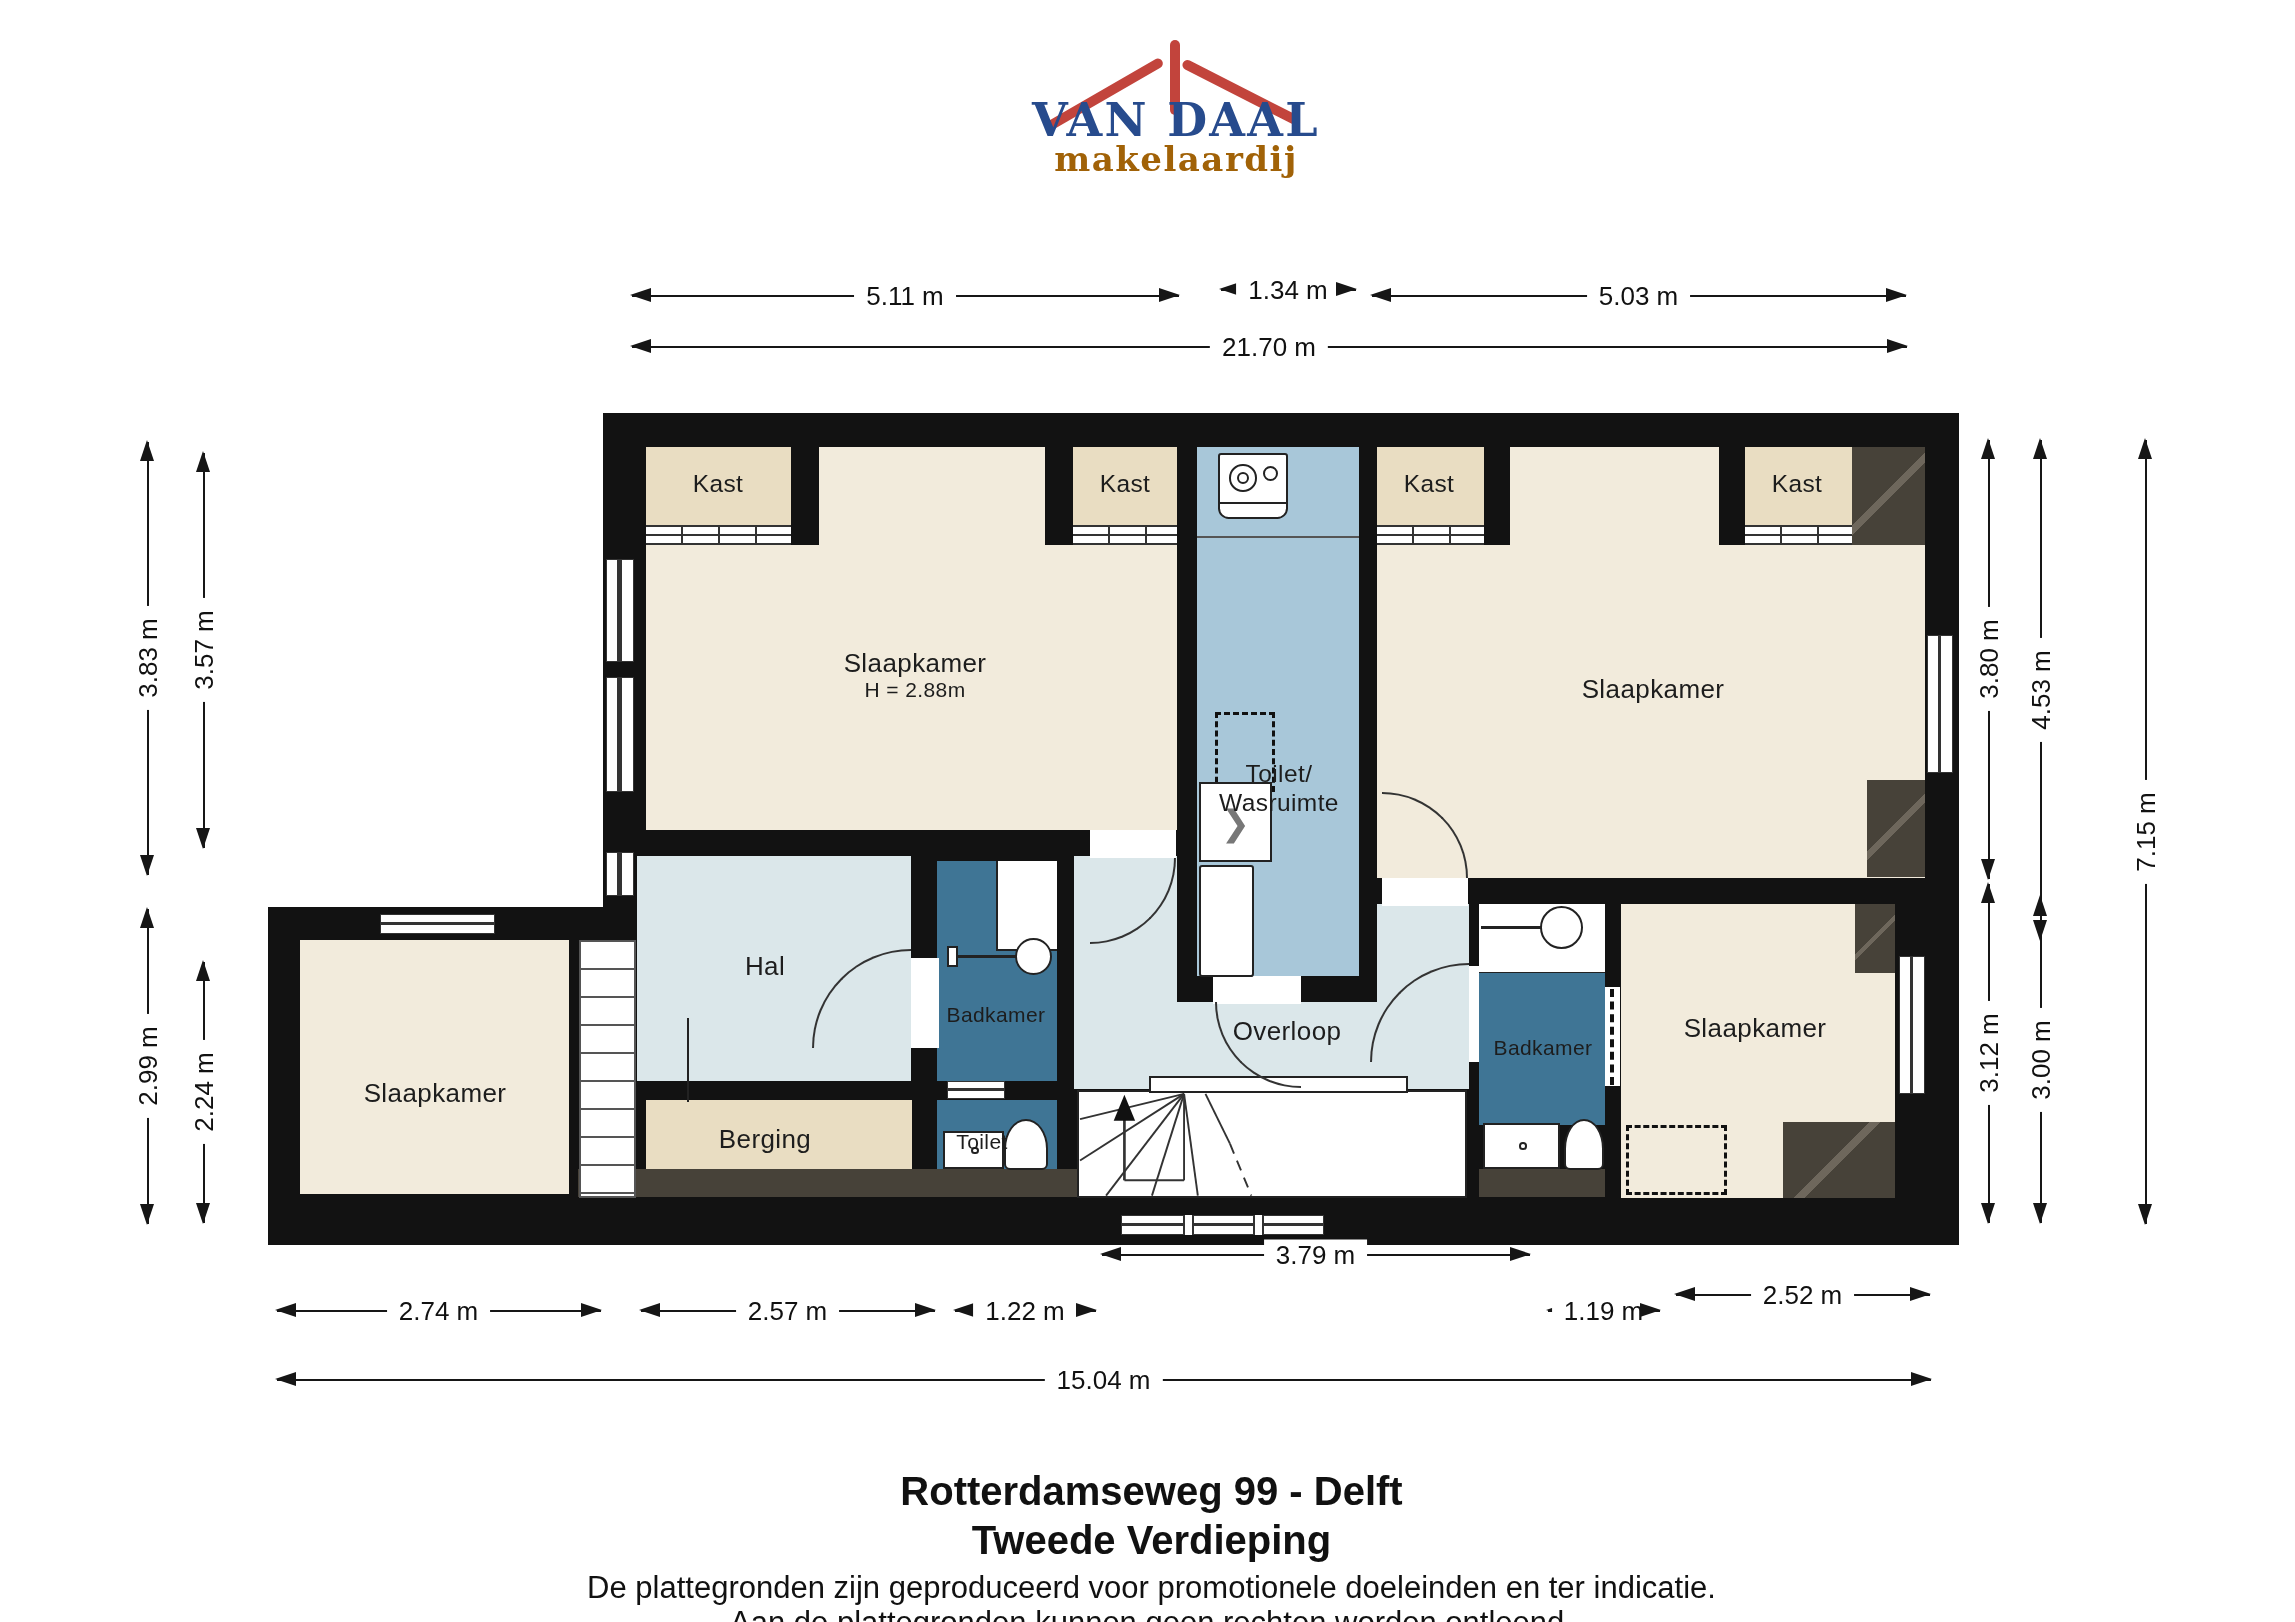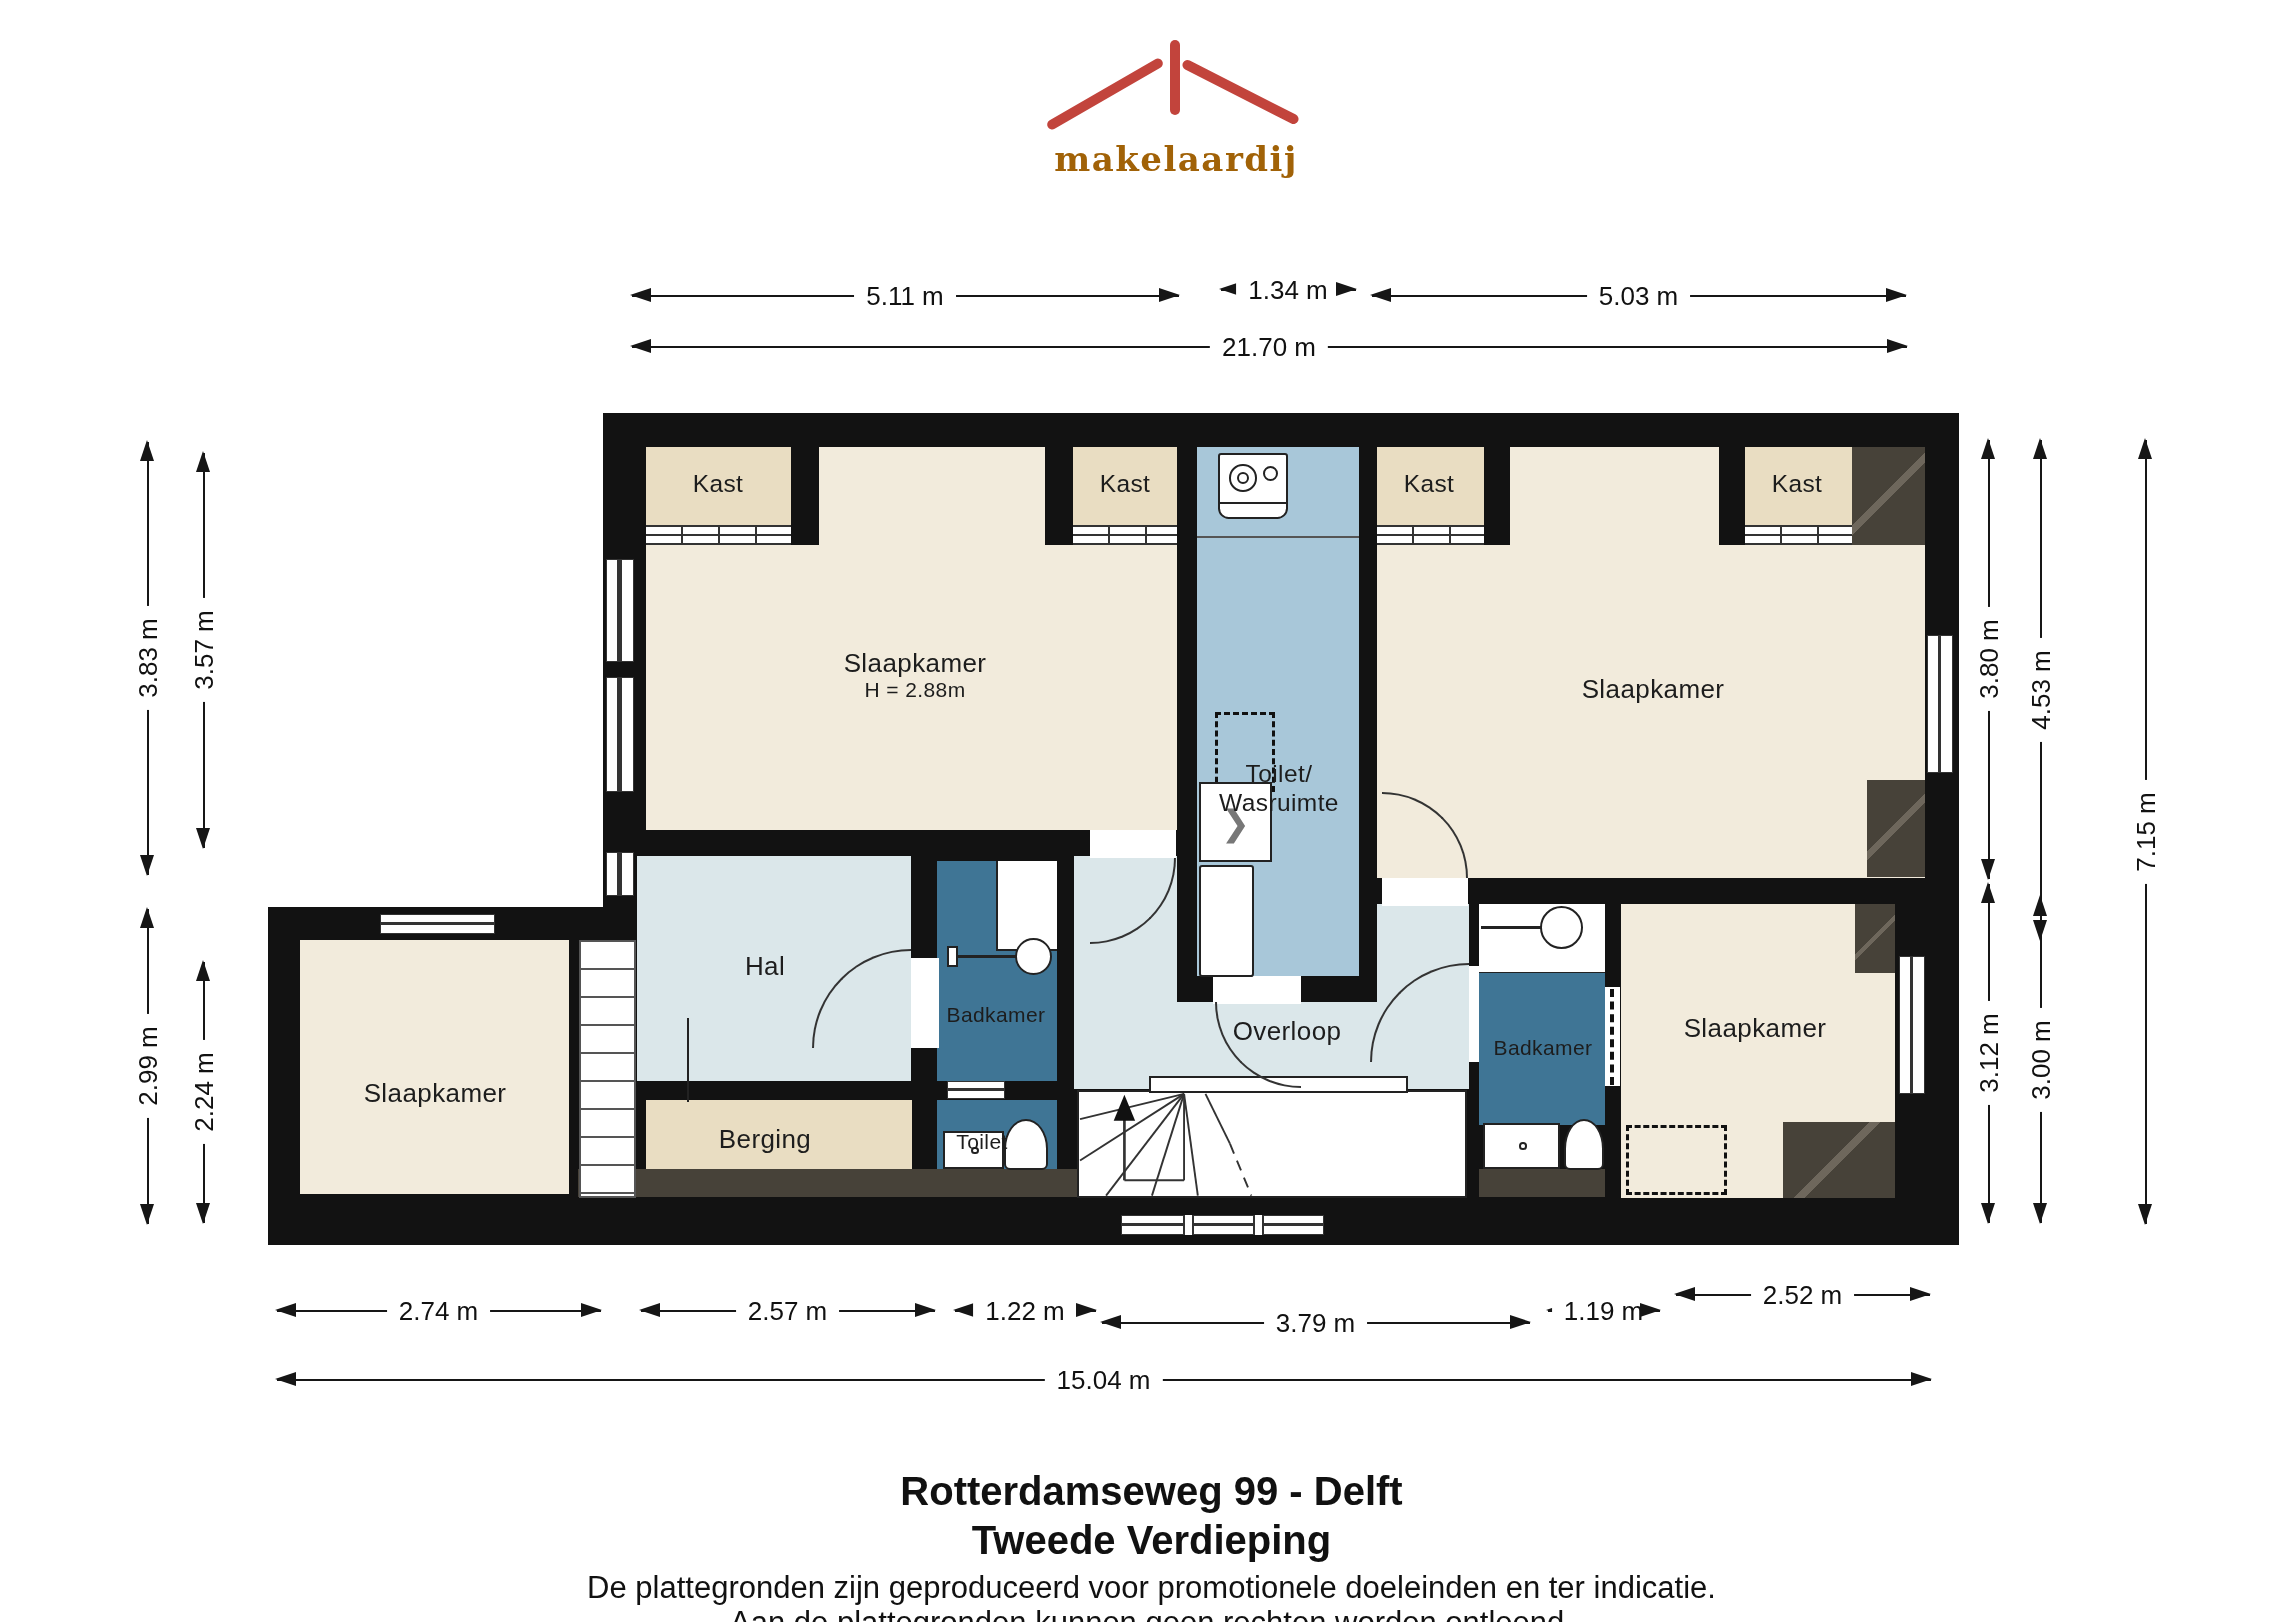--- a/index.html
+++ b/index.html
@@ -66,20 +66,21 @@
   .ft-bold{font-size:40px;font-weight:bold;}
   .ft-small{font-size:31px;}
 </style>
 </head>
 <body>
 
 <div class="abs" style="left:1018px;top:23px;width:321px;height:161px;">
   <div class="logo-bar" style="left:152px;top:17px;width:10px;height:75px;"></div>
   <div class="logo-bar" style="left:21.4px;top:66px;width:132px;height:10px;transform:rotate(-30deg);"></div>
   <div class="logo-bar" style="left:158px;top:64px;width:129px;height:10px;transform:rotate(27deg);"></div>
+  <div class="logo-text1" style="left:158px;top:70px;">VAN DAAL</div>
   <div class="logo-text2" style="left:158px;top:116px;">makelaardij</div>
 </div>
 
 <div class="dim-h" style="left:630px;top:283px;width:550px;">
     <div class="ln"></div>
     <span class="lbl">5.11 m</span>
   </div>
 <div class="dim-h" style="left:1219px;top:277px;width:138px;">
     <div class="ln"></div>
     <span class="lbl">1.34 m</span>
@@ -274,21 +275,21 @@
     <span class="lbl">2.74 m</span>
   </div>
 <div class="dim-h" style="left:639px;top:1298px;width:297px;">
     <div class="ln"></div>
     <span class="lbl">2.57 m</span>
   </div>
 <div class="dim-h" style="left:953px;top:1298px;width:144px;">
     <div class="ln"></div>
     <span class="lbl">1.22 m</span>
   </div>
-<div class="dim-h" style="left:1100px;top:1310px;width:431px;">
+<div class="dim-h" style="left:1100px;top:1242px;width:431px;">
     <div class="ln"></div>
     <span class="lbl">3.79 m</span>
   </div>
 <div class="dim-h" style="left:1546px;top:1298px;width:115px;">
     <div class="ln"></div>
     <span class="lbl">1.19 m</span>
   </div>
 <div class="dim-h" style="left:1674px;top:1282px;width:257px;">
     <div class="ln"></div>
     <span class="lbl">2.52 m</span>

